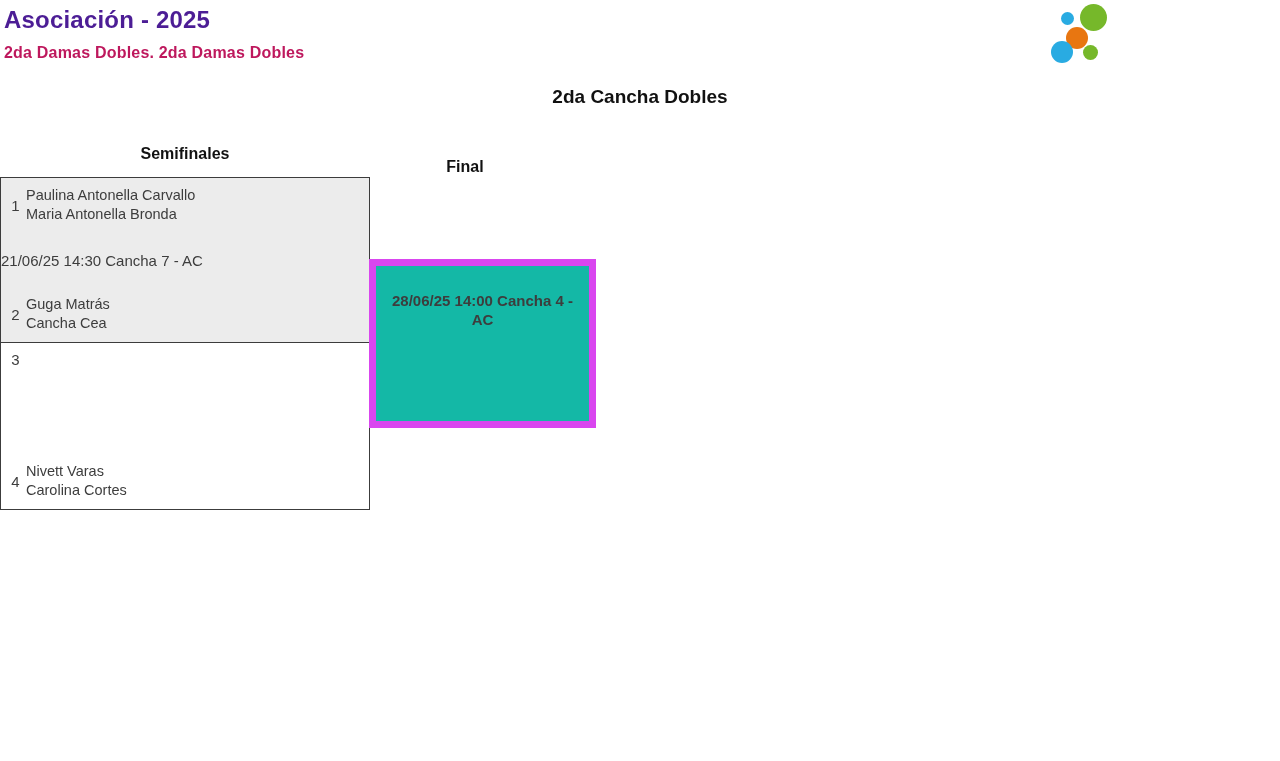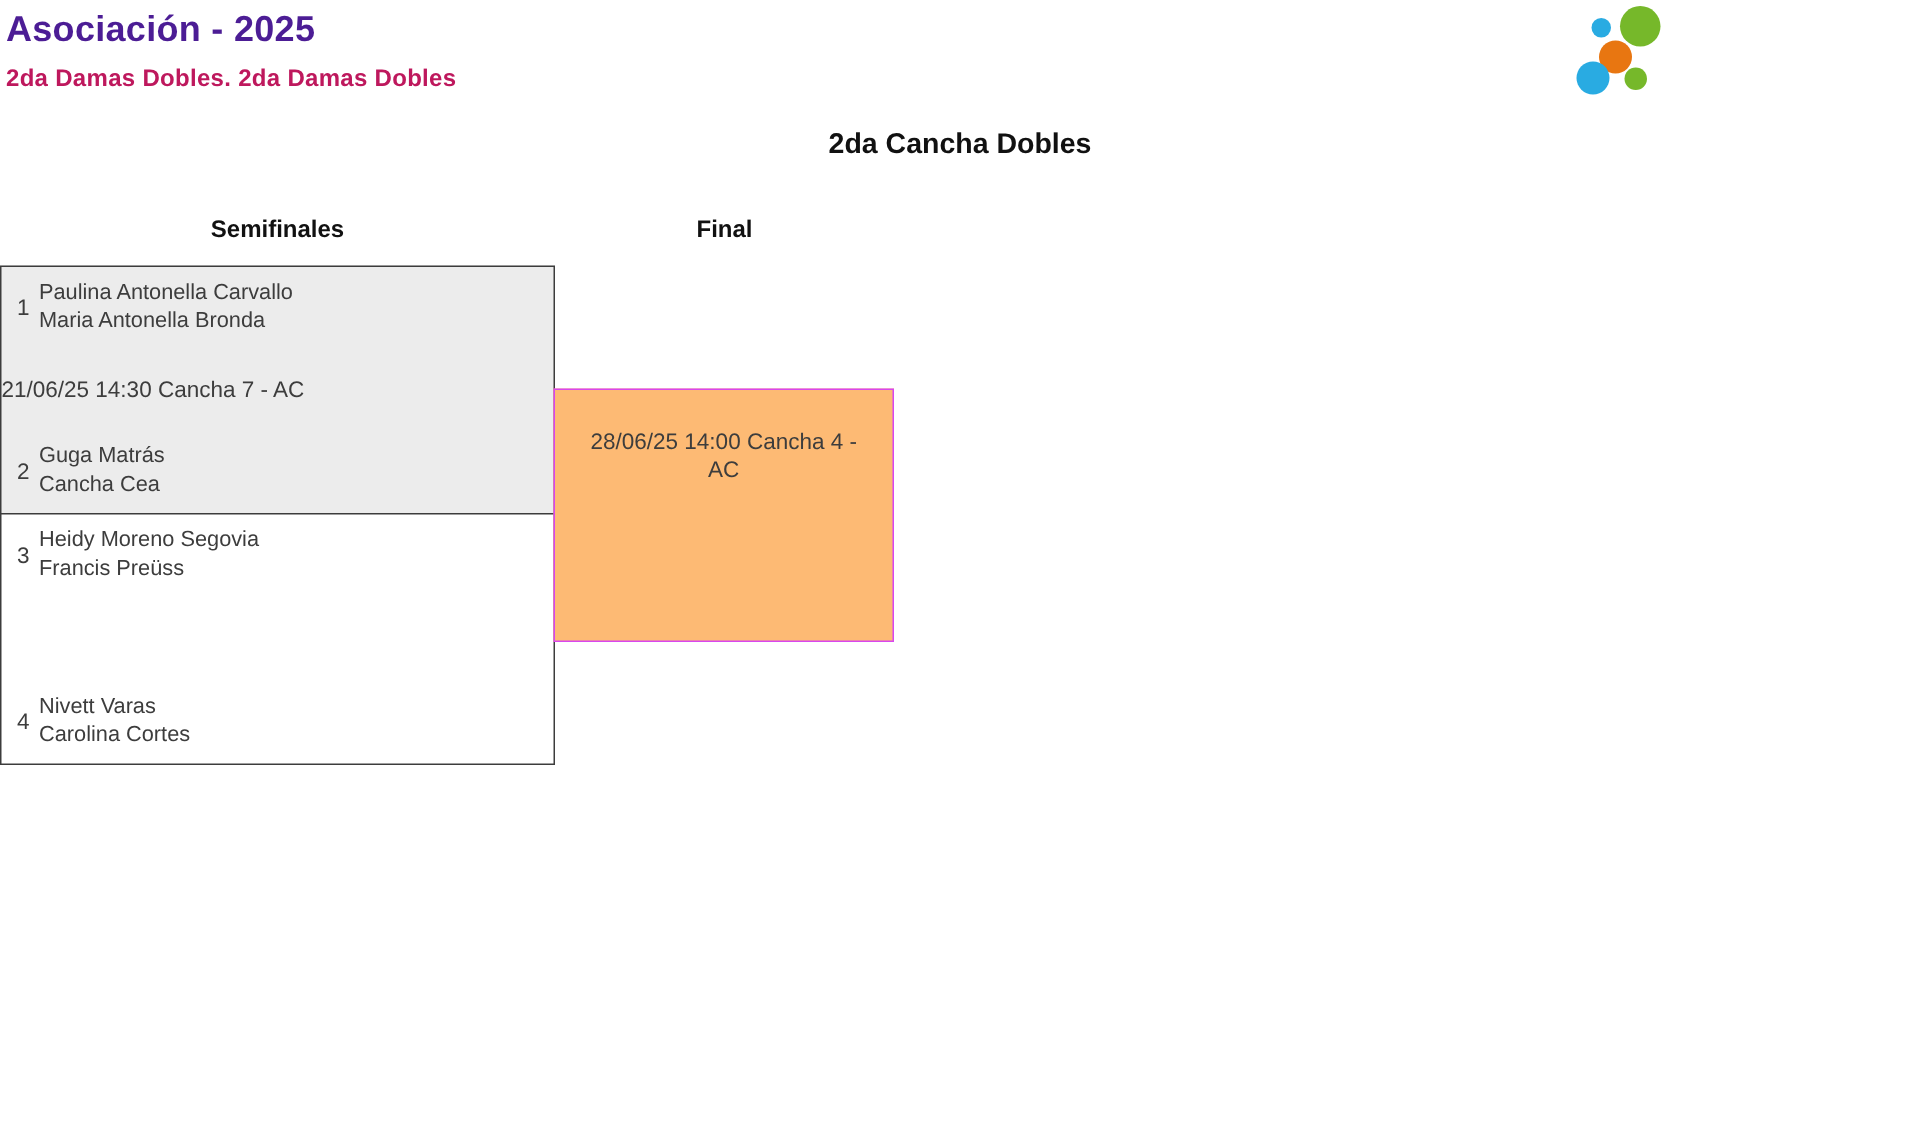--- a/index.html
+++ b/index.html
@@ -71,21 +71,21 @@
   }
   .round-label {
     position: absolute;
     top: 145px;
     text-align: center;
     font-size: 16px;
     font-weight: 600;
     color: #111111;
   }
   .round-label-semifinals { left: 0; width: 370px; }
-  .round-label-final      { left: 370px; width: 226px; }
+  .round-label-final      { left: 352px; width: 226px; margin-top: 13px; }
 
   
   .match-box {
     position: absolute;
     left: 0;
     width: 370px;
     border: 1px solid #3c3c3c;
     cursor: pointer;
   }
   .match-box.match-1 { top: 177px; height: 166px; background: #ececec; }
@@ -126,23 +126,24 @@
     color: #3d3d3d;
   }
 
   
   .final-box {
     position: absolute;
     left: 369px;
     top: 259px;
     width: 227px;
     height: 169px;
-    background: #fdba74;
-    border: 1px solid #d946ef;
+    background: #14b8a6;
+    border: 7px solid #d946ef;
     cursor: pointer;
+    font-weight: bold;
   }
   .final-schedule {
     position: absolute;
     top: 25px;
     left: 0;
     width: 100%;
     padding: 0 14px;
     text-align: center;
     font-size: 15px;
     line-height: 19px;
@@ -184,24 +185,20 @@
     <span class="team-players">
       <span class="player-name" style="display:block">Guga Matrás</span>
       <span class="player-name" style="display:block">Cancha Cea</span>
     </span>
   </div>
 </div>
 
 <div class="match-box match-2">
   <div class="team-row team-top">
     <span class="team-seed">3</span>
-    <span class="team-players">
-      <span class="player-name" style="display:block">Heidy Moreno Segovia</span>
-      <span class="player-name" style="display:block">Francis Preüss</span>
-    </span>
   </div>
   <div class="team-row team-bottom">
     <span class="team-seed">4</span>
     <span class="team-players">
       <span class="player-name" style="display:block">Nivett Varas</span>
       <span class="player-name" style="display:block">Carolina Cortes</span>
     </span>
   </div>
 </div>
 

